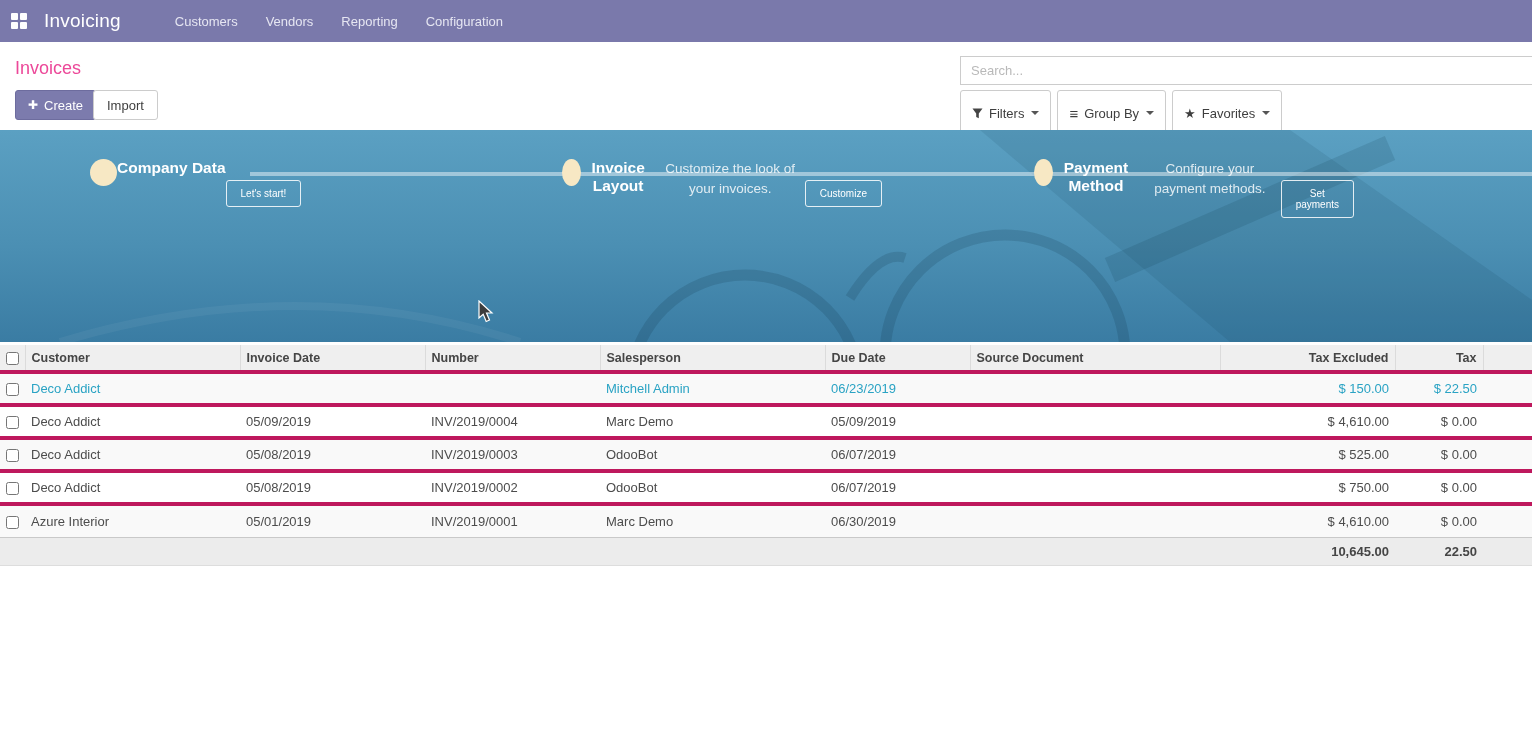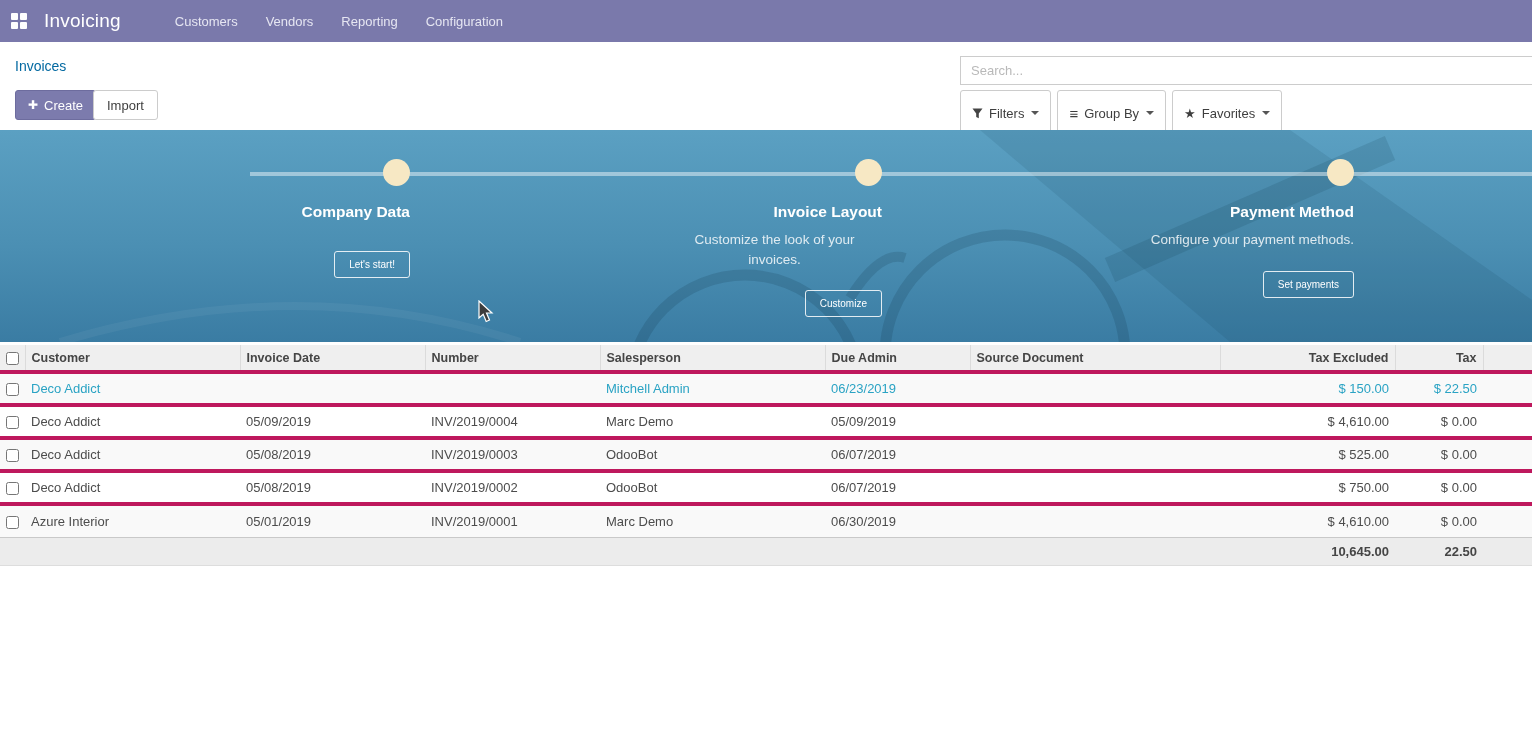--- a/index.html
+++ b/index.html
@@ -11,21 +11,21 @@
     background:#7a79ab; display:flex; align-items:center; box-shadow:0 1px 2px rgba(0,0,0,.2); }
   .apps-btn { width:38px; height:42px; display:flex; align-items:center; justify-content:center; cursor:pointer; }
   .apps-grid { display:grid; grid-template-columns:7px 7px; grid-template-rows:7px 7px; gap:2px; }
   .apps-grid span { background:#ffffff; border-radius:1px; }
   .brand { color:#ffffff; font-size:19px; margin-left:6px; margin-right:40px; letter-spacing:.2px; }
   .nav-menu { display:flex; align-items:center; height:42px; }
   .nav-item { color:#e6e6f2; font-size:13px; padding:0 14px; height:40px; display:flex; align-items:center; cursor:pointer; }
 
   
   .control-panel { position:absolute; top:42px; left:0; width:1532px; height:88px; background:#ffffff; }
-  .cp-title { position:absolute; top:16px; left:15px; font-size:14px; color:#0369a1; }
+  .cp-title { position:absolute; top:16px; left:15px; font-size:18px; color:#ec4899; }
   .btn { display:inline-flex; align-items:center; justify-content:center; font-size:13px;
     border:1px solid #cccccc; border-radius:3px; background:#ffffff; color:#3e3e3e; cursor:pointer; }
   .btn-create { position:absolute; top:48px; left:15px; height:30px; padding:0 12px;
     background:#7c7bad; border-color:#6d6c9e; color:#ffffff; }
   .btn-create .plus { font-size:12px; margin-right:6px; }
   .btn-import { position:absolute; top:48px; left:93px; height:30px; padding:0 13px; }
   .search-box { position:absolute; top:14px; left:960px; width:572px; height:29px;
     border:1px solid #cccccc; border-right:none; }
   .search-box input { width:100%; height:100%; border:none; outline:none; padding:0 10px;
     font-size:13px; color:#444; font-family:inherit; }
@@ -35,21 +35,21 @@
   .filter-btn .ficon { margin-right:6px; display:inline-flex; align-items:center; }
   .caret { display:inline-block; margin-left:7px; width:0; height:0;
     border-left:4px solid transparent; border-right:4px solid transparent; border-top:4px solid #555; }
 
   
   .banner { position:absolute; top:130px; left:0; width:1532px; height:212px;
     background:linear-gradient(180deg,#5ba0c2 0%,#4b8fb3 55%,#3a7ca3 100%); overflow:hidden; }
   .banner-decor { position:absolute; top:0; left:0; }
   .progress-line { position:absolute; top:42px; left:250px; right:0; height:4px;
     background:rgba(255,255,255,.45); }
-  .step { position:absolute; top:29px; width:320px; display:flex; flex-direction:column; align-items:flex-end; text-align:center; }
+  .step { position:absolute; top:29px; width:320px; display:flex; align-items:flex-start; text-align:center; }
   .step-dot { width:27px; height:27px; border-radius:50%; background:#f7e8c4; margin-bottom:17px; position:relative; z-index:2; }
   .step-title { color:#ffffff; font-weight:bold; font-size:15.5px; margin-bottom:9px; }
   .step-desc { color:rgba(255,255,255,.82); font-size:13.5px; line-height:1.45; max-width:215px; }
   .step-btn { margin-top:21px; background:transparent; border:1px solid rgba(255,255,255,.85);
     border-radius:3px; color:#ffffff; font-size:10px; padding:7px 14px; cursor:pointer; font-family:inherit; }
   .cursor { position:absolute; left:478px; top:170px; z-index:5; }
 
   
   .list-view { position:absolute; top:345px; left:0; width:1304px; }
   table { border-collapse:collapse; table-layout:fixed; width:1532px; font-size:13px; color:#4c4c4c; }
@@ -173,21 +173,21 @@
       <col style="width:88px">
         <col style="width:49px">
     </colgroup>
     <thead>
       <tr>
         <th class="cb-cell"><input type="checkbox" style=""></th>
         <th>Customer</th>
         <th>Invoice Date</th>
         <th>Number</th>
         <th>Salesperson</th>
-        <th>Due Admin</th>
+        <th>Due Date</th>
         <th>Source Document</th>
         <th class="num">Tax Excluded</th>
         <th class="num">Tax</th>
         <th></th>
       </tr>
     </thead>
     <tbody id="invoice-rows">
         <tr class="draft">
           <td class="cb-cell"><input type="checkbox" style=""></td>
           <td class="col-customer">Deco Addict</td>

